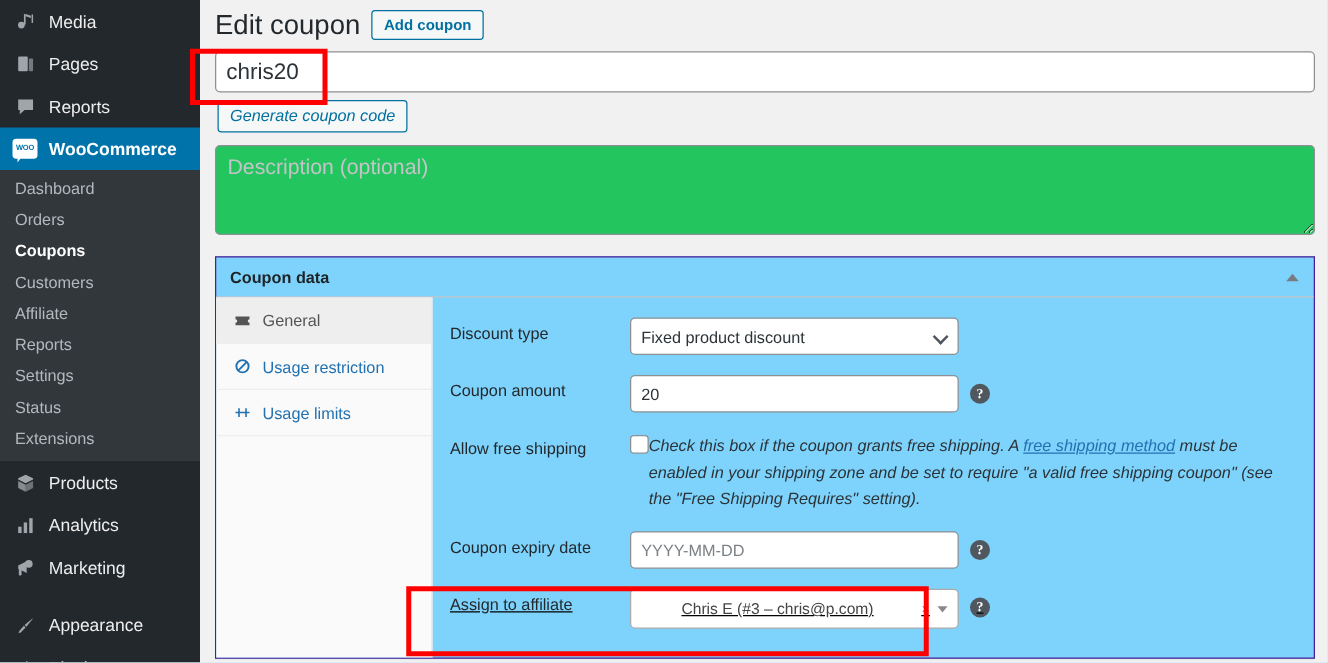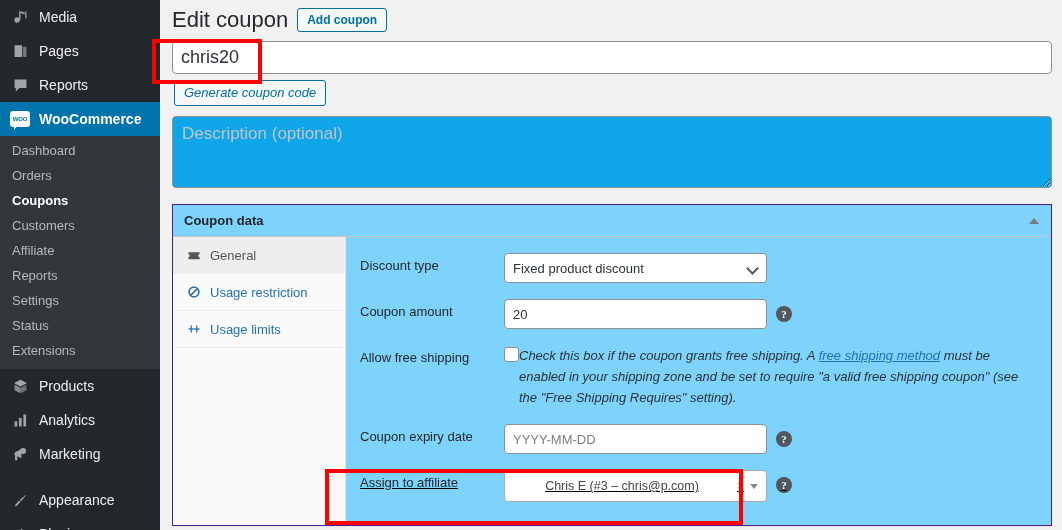--- a/index.html
+++ b/index.html
@@ -90,21 +90,21 @@
   .gen-row { margin: 6px 0 10px 2px; }
   .gen-btn {
     border: 1px solid #0071a1; color: #0071a1; background: #f6f7f7;
     font-size: 13px; border-radius: 3px; padding: 3px 9px;
     cursor: pointer; line-height: 18px; font-style: italic;
   }
 
   .desc-area {
     width: 100%; height: 72px;
     border: 1px solid #8c8f94; border-radius: 4px;
-    background: #0ea5e9; font-size: 17px; color: #2c3338;
+    background: #22c55e; font-size: 17px; color: #2c3338;
     padding: 7px 9px; resize: vertical; outline: none;
     font-family: "Liberation Sans", sans-serif;
   }
   .desc-area::placeholder { color: #c3c4c7; }
 
   
   .metabox {
     margin-top: 12px; background: #7dd3fc;
     border: 1px solid #4c1d95; box-shadow: 0 1px 1px rgba(0,0,0,.04);
   }

